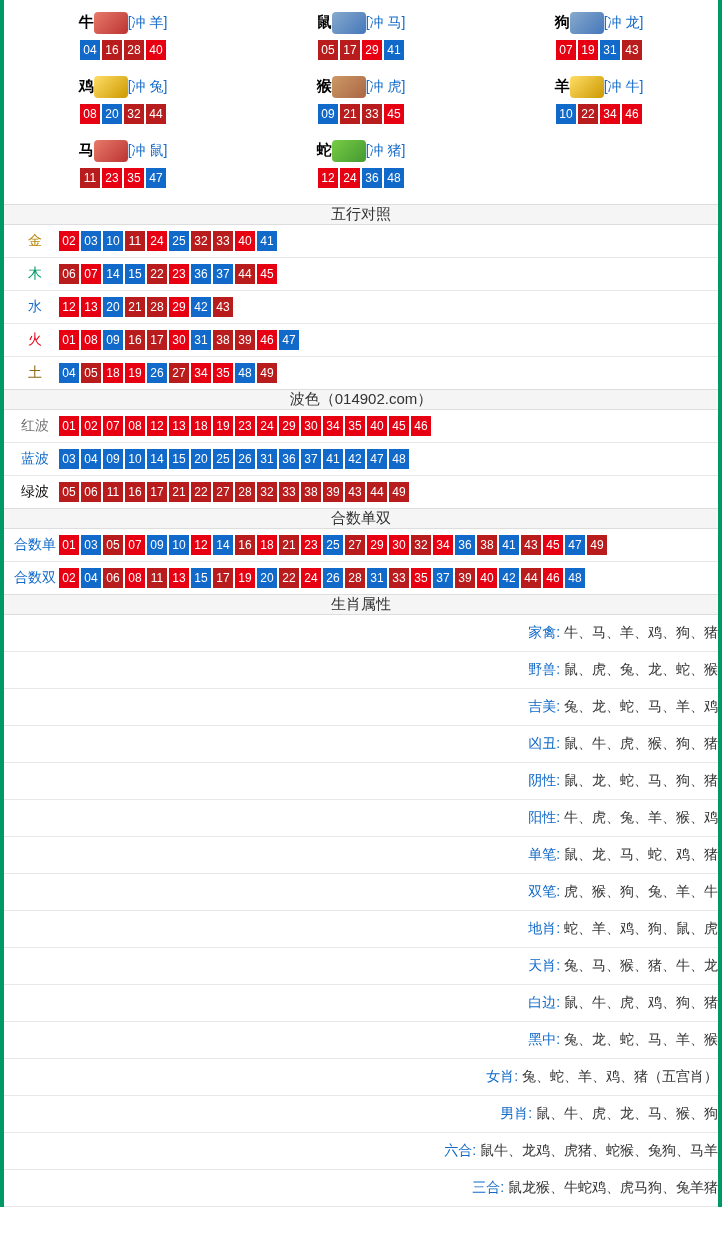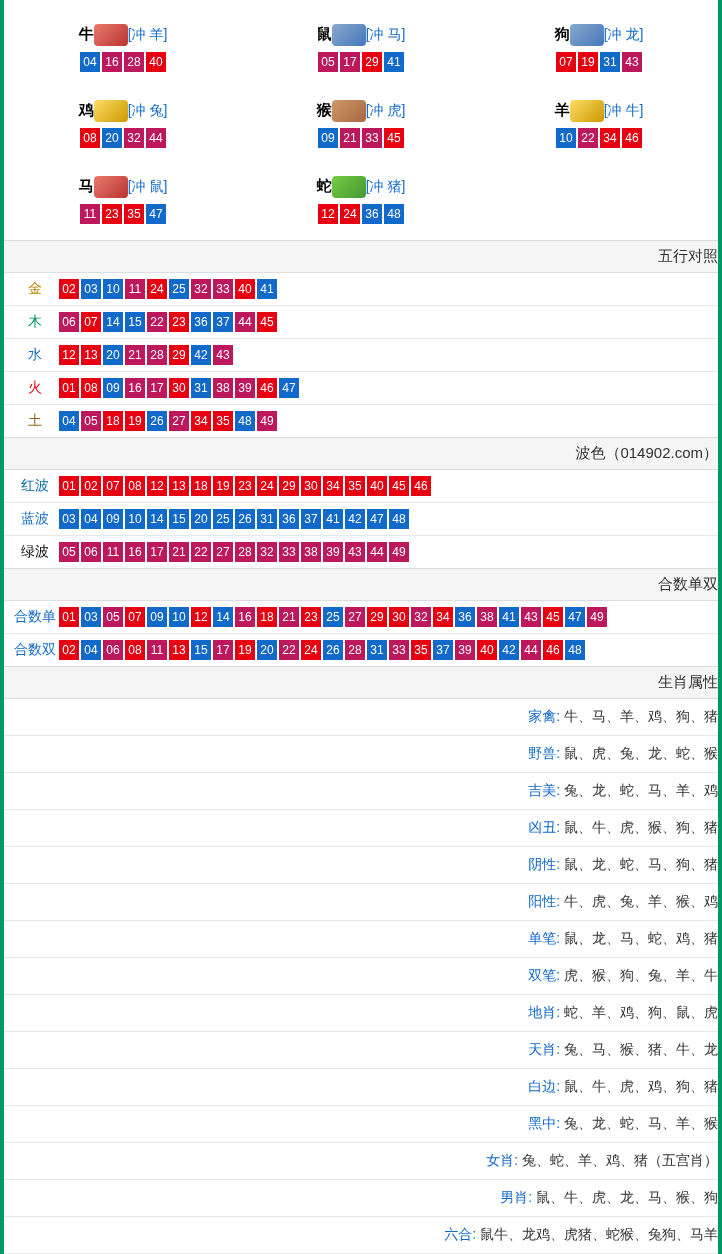--- a/index.html
+++ b/index.html
@@ -1,34 +1,34 @@
 <!DOCTYPE html>
 <html><head>
 <meta charset="utf-8">
 <style>
 * { margin: 0; padding: 0; box-sizing: border-box; }
 body { font-family: sans-serif; font-size: 14px; background: #fff; width: 722px; }
 .wrap { border-left: 4px solid #009966; border-right: 4px solid #009966; }
 .zodiac-grid { display: grid; grid-template-columns: repeat(3,1fr); padding: 6px 0; }
-.zcell { text-align: center; padding: 6px 0 10px; margin-top: 12px; }
+.zcell { text-align: center; padding: 6px 0 10px; }
 .zname { font-weight: bold; font-size: 15px; }
 .zimg { display: inline-block; width: 34px; height: 22px; vertical-align: middle; border-radius: 4px; }
 .clash { color: #1169c9; font-size: 14px; }
 .balls { margin-top: 6px; }
 .ball { display: inline-block; width: 20px; height: 20px; line-height: 20px; color: #fff; font-size: 12px; text-align: center; margin: 0 1px; }
 .red { background: #e60012; }
 .blue { background: #1169c9; text-align: center; }
-.green { background: #be185d; }
-.section-title { text-align: right; background: #f5f5f5; border-top: 1px solid #ddd; border-bottom: 1px solid #ddd; padding: 6px 0; color: #333; font-size: 15px; }
+.green { background: #b91c1c; }
+.section-title { text-align: center; background: #f5f5f5; border-top: 1px solid #ddd; border-bottom: 1px solid #ddd; padding: 0 0; color: #333; font-size: 15px; }
 .row { display: flex; align-items: center; border-bottom: 1px solid #e8e8e8; padding: 6px 8px; }
 .row:last-child { border-bottom: none; }
 .row .label { width: 46px; flex: 0 0 46px; text-align: center; font-size: 14px; }
 .row .nums { flex: 1; }
 .lab-gold{color:#b8860b}.lab-wood{color:#009966}.lab-water{color:#1169c9}.lab-fire{color:#e60012}.lab-earth{color:#8b6914}
-.lab-red{color:#0369a1}.lab-blue{color:#1169c9}.lab-green{color:#000000}
+.lab-red{color:#737373}.lab-blue{color:#1169c9}.lab-green{color:#000000}
 .attr-row { text-align: right; padding: 9px 0; border-bottom: 1px solid #e8e8e8; font-size: 14px; }
 .attr-row .k { color: #1169c9; }
 .attr-row .v { color: #333; }
 .img-red{background:linear-gradient(135deg,#e87a6a,#b33)}
 .img-blue{background:linear-gradient(135deg,#8ac,#47b)}
 .img-brown{background:linear-gradient(135deg,#c96,#a64)}
 .img-yellow{background:linear-gradient(135deg,#fd6,#c90)}
 .img-green{background:linear-gradient(135deg,#7c4,#493)}
 </style>
 </head>

